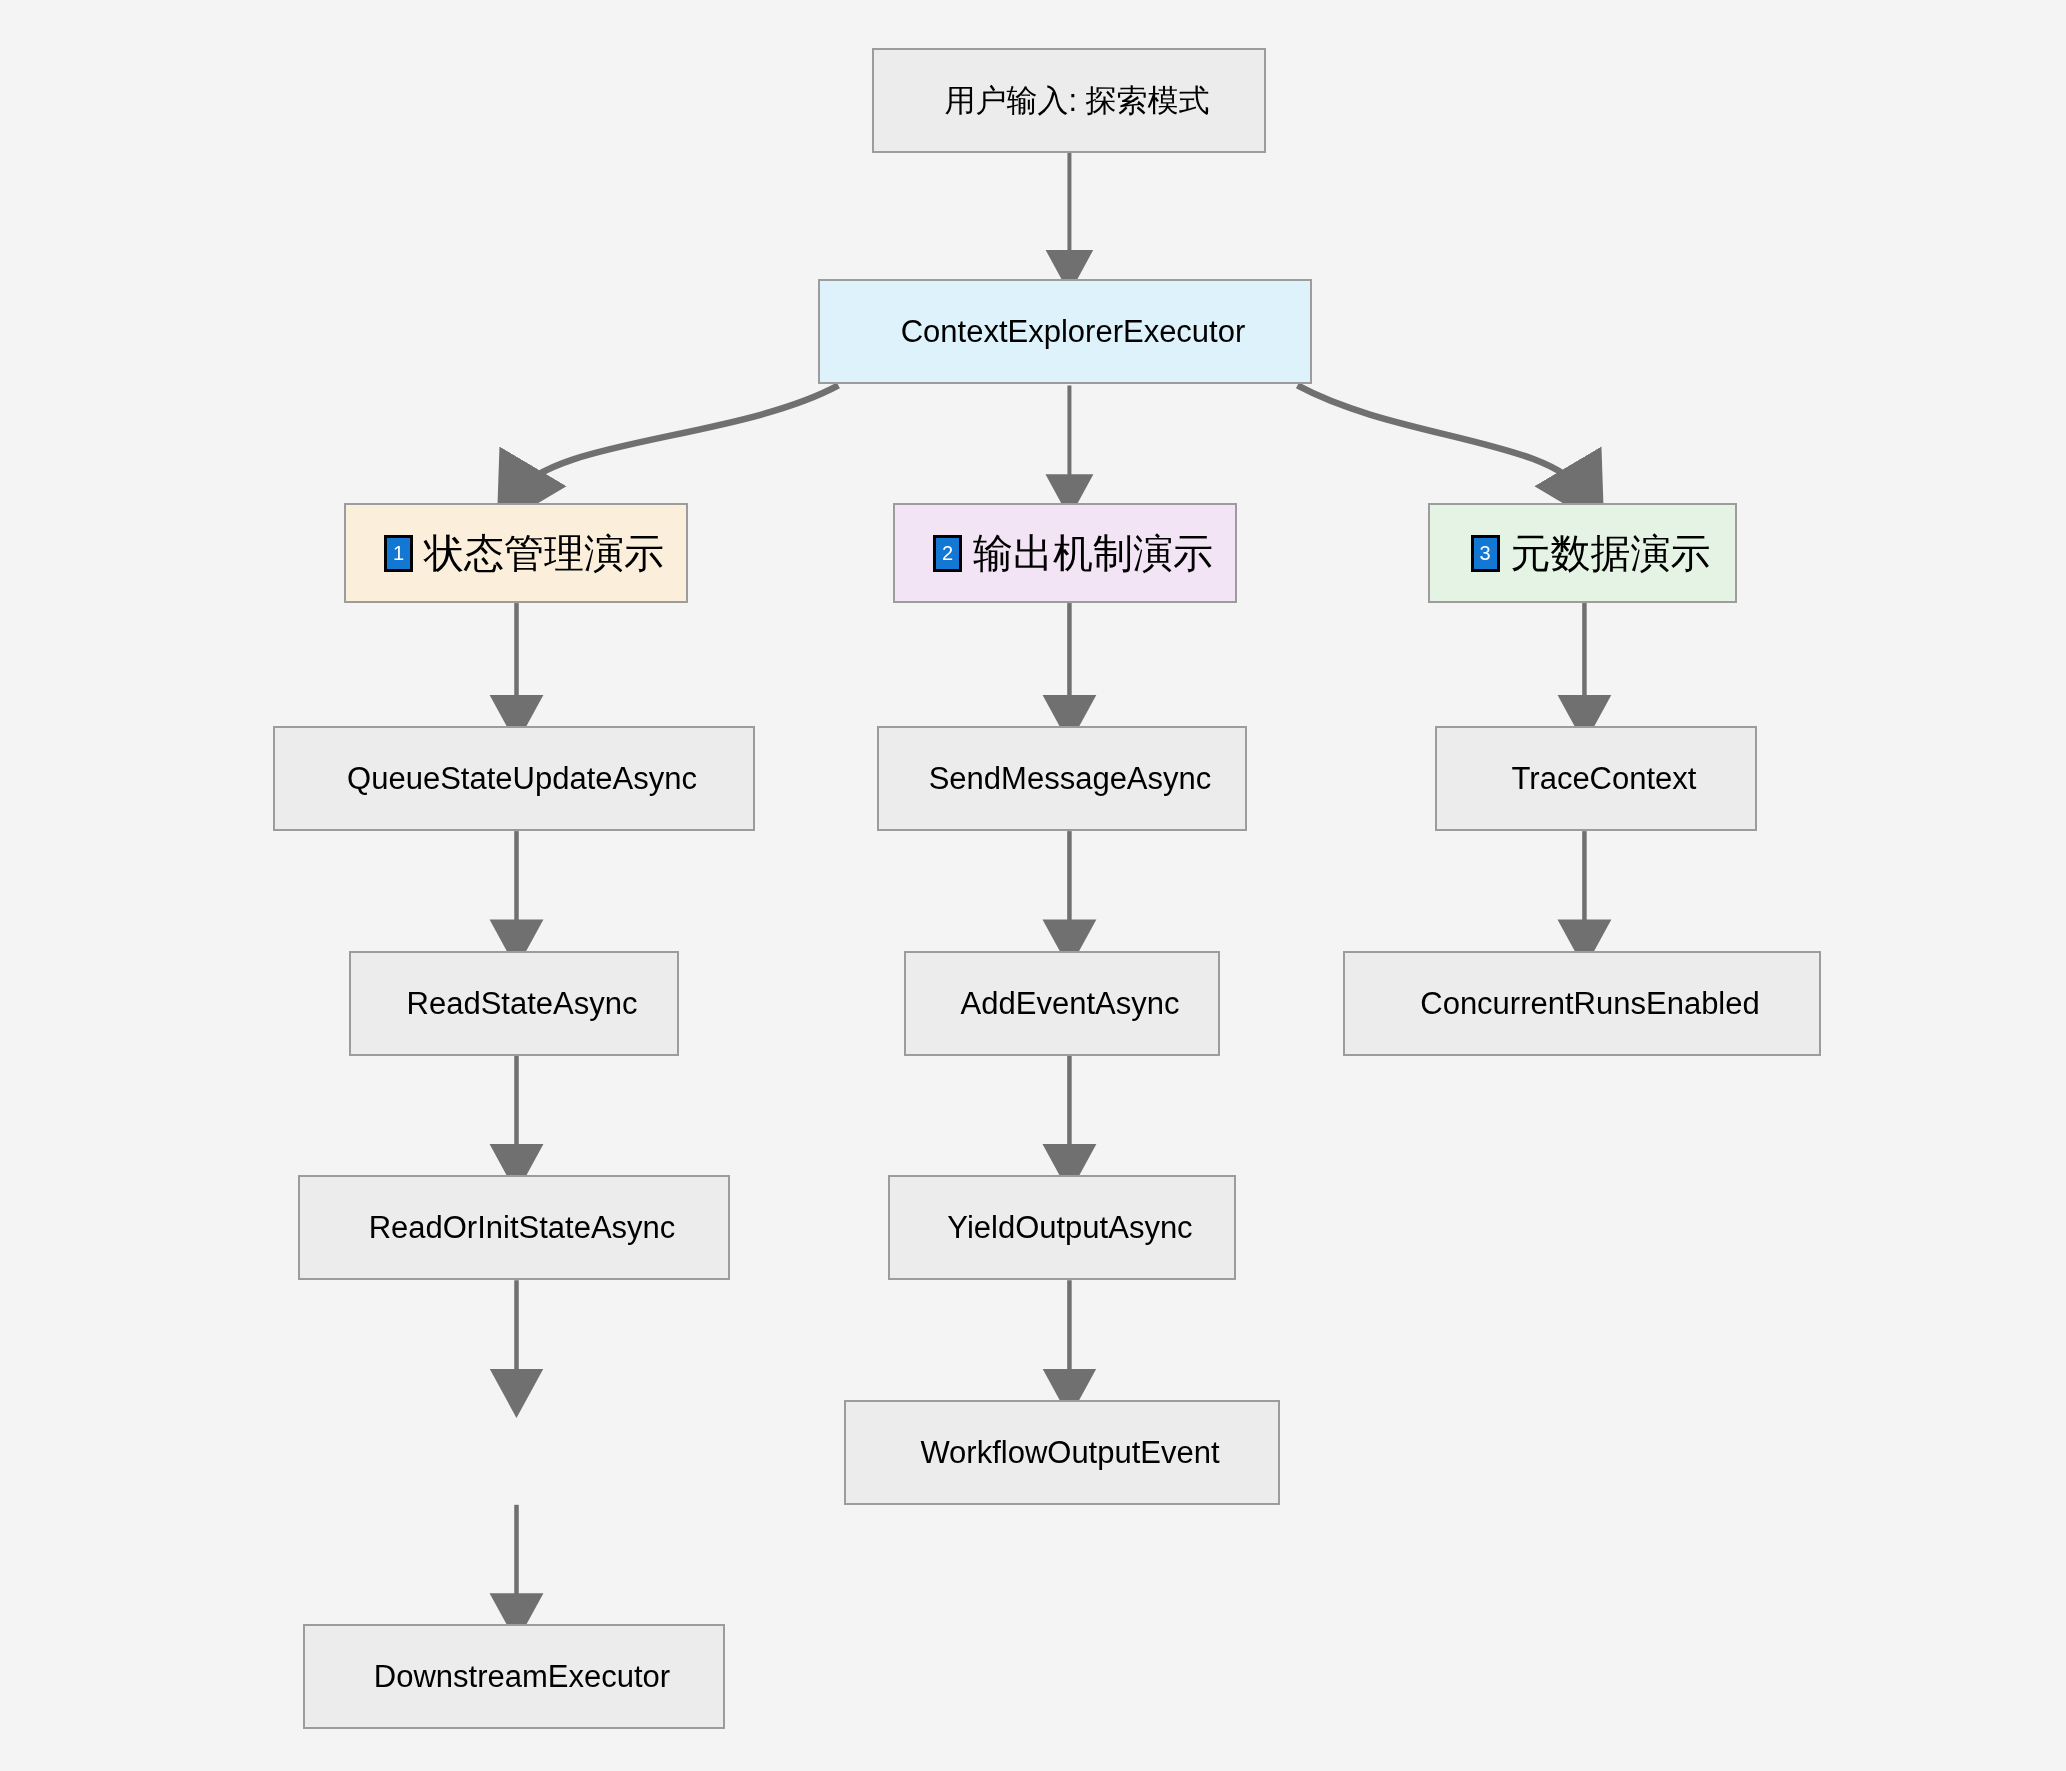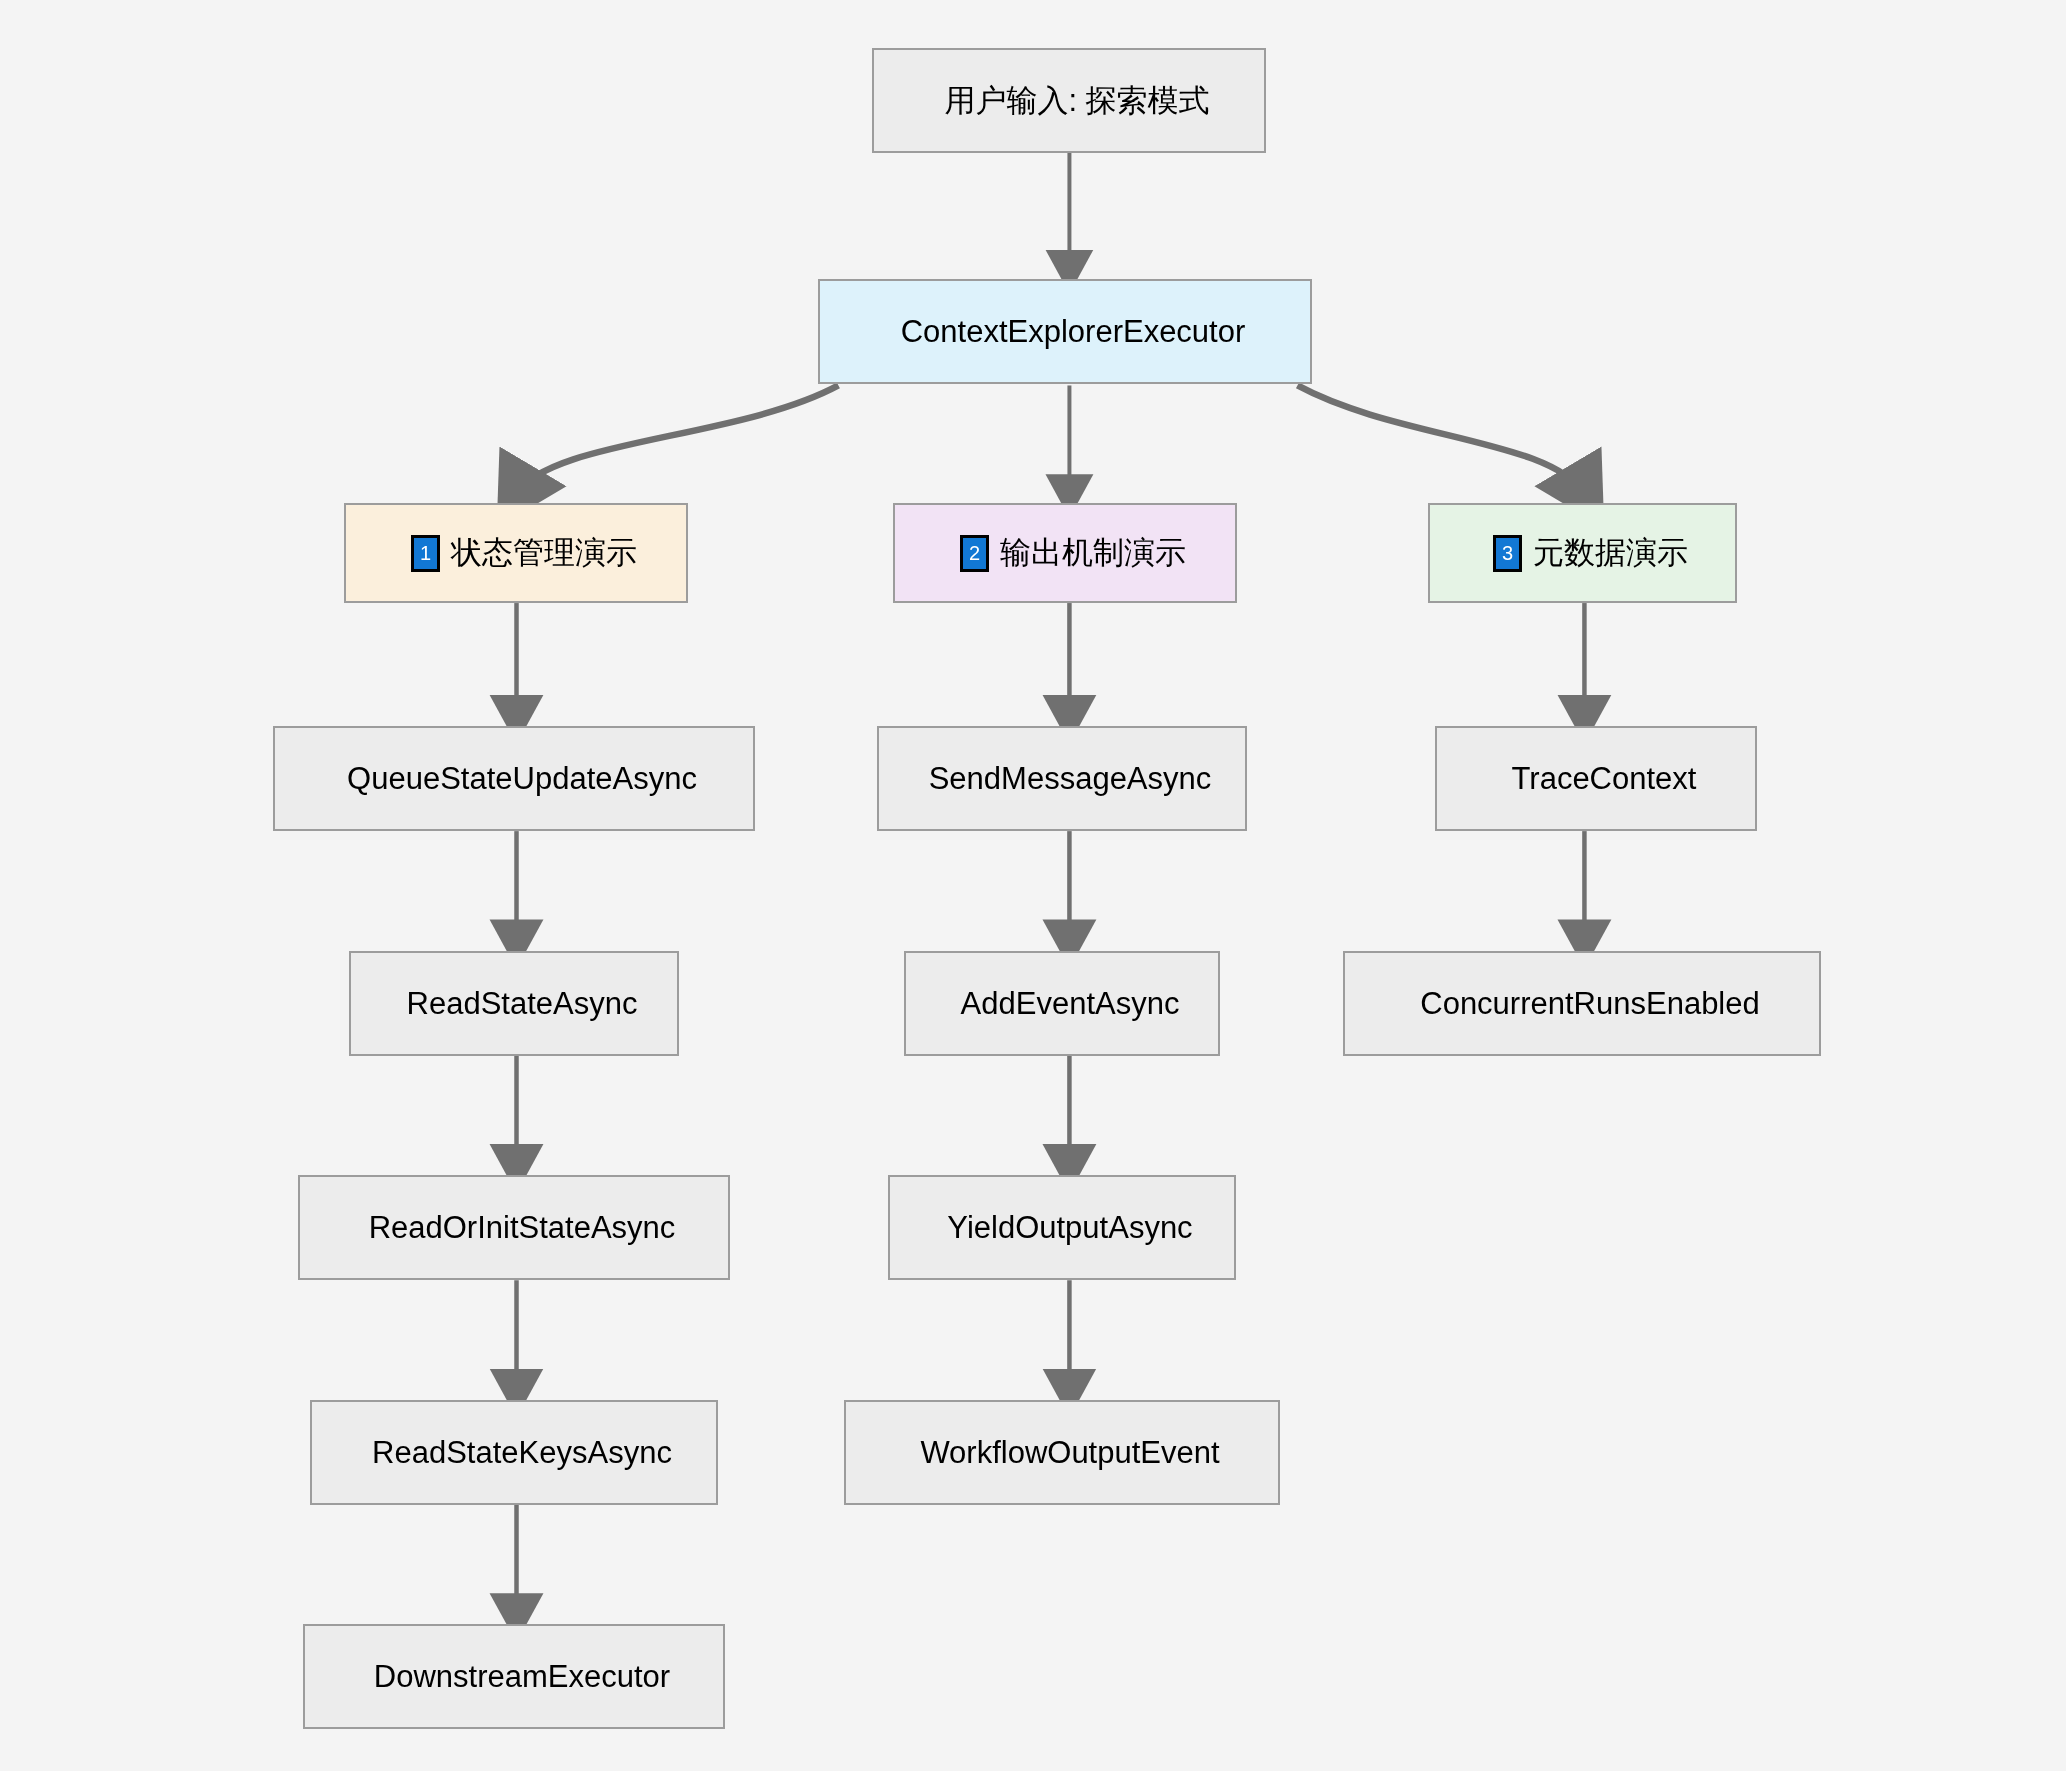--- a/index.html
+++ b/index.html
@@ -42,21 +42,21 @@
     width:23px;height:31px;
     background:#1278d4;
     border:3px solid #000;
     color:#fff;
     font-size:20px;
     font-weight:400;
     line-height:1;
     box-sizing:content-box;
     flex:0 0 auto;
   }
-  .cat-text{font-size:31px;}
+  .cat-text{font-size:40px;}
 </style>
 </head>
 <body>
 
 <div id="canvas">
 
   <svg id="edges" viewBox="0 0 4140 3550">
     <defs>
       <marker id="ah" markerWidth="16" markerHeight="16" refX="5" refY="8" orient="auto" markerUnits="strokeWidth">
         <path d="M0,2 L0,14 L11,8 z" fill="#707070"></path>
@@ -117,23 +117,20 @@
 
   <div class="node" style="left:273px;top:726px;width:482px;height:105px;">
     <span>QueueStateUpdateAsync</span>
   </div>
   <div class="node" style="left:349px;top:951px;width:330px;height:105px;">
     <span>ReadStateAsync</span>
   </div>
   <div class="node" style="left:298px;top:1175px;width:432px;height:105px;">
     <span>ReadOrInitStateAsync</span>
   </div>
-  <div class="node" style="left:310px;top:1400px;width:408px;height:105px;">
-    <span>ReadStateKeysAsync</span>
-  </div>
   <div class="node" style="left:303px;top:1624px;width:422px;height:105px;">
     <span>DownstreamExecutor</span>
   </div>
 
   <div class="node" style="left:877px;top:726px;width:370px;height:105px;justify-content:center;">
     <span>SendMessageAsync</span>
   </div>
   <div class="node" style="left:904px;top:951px;width:316px;height:105px;">
     <span>AddEventAsync</span>
   </div>

